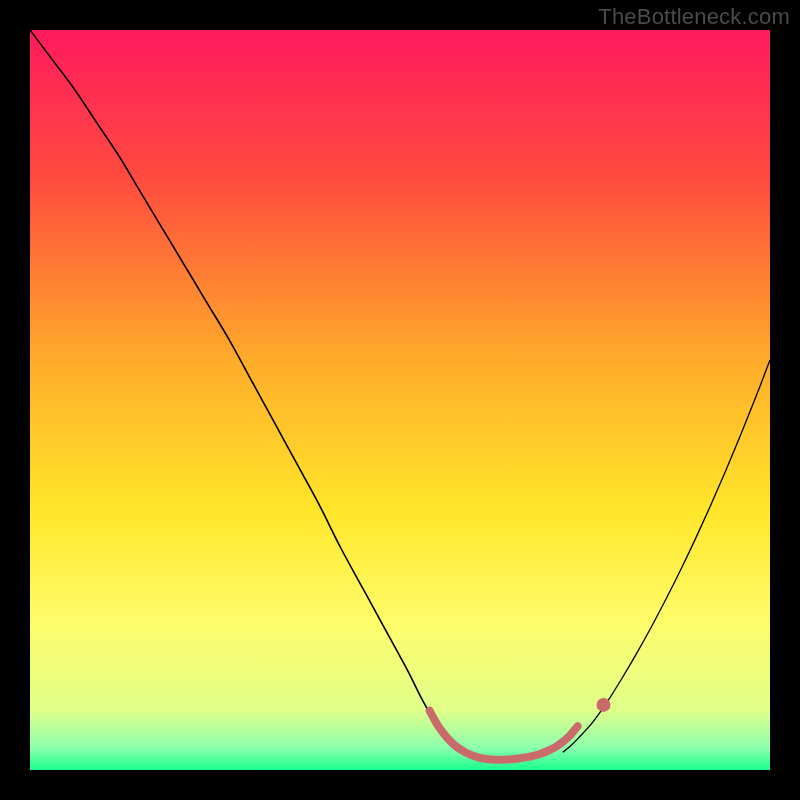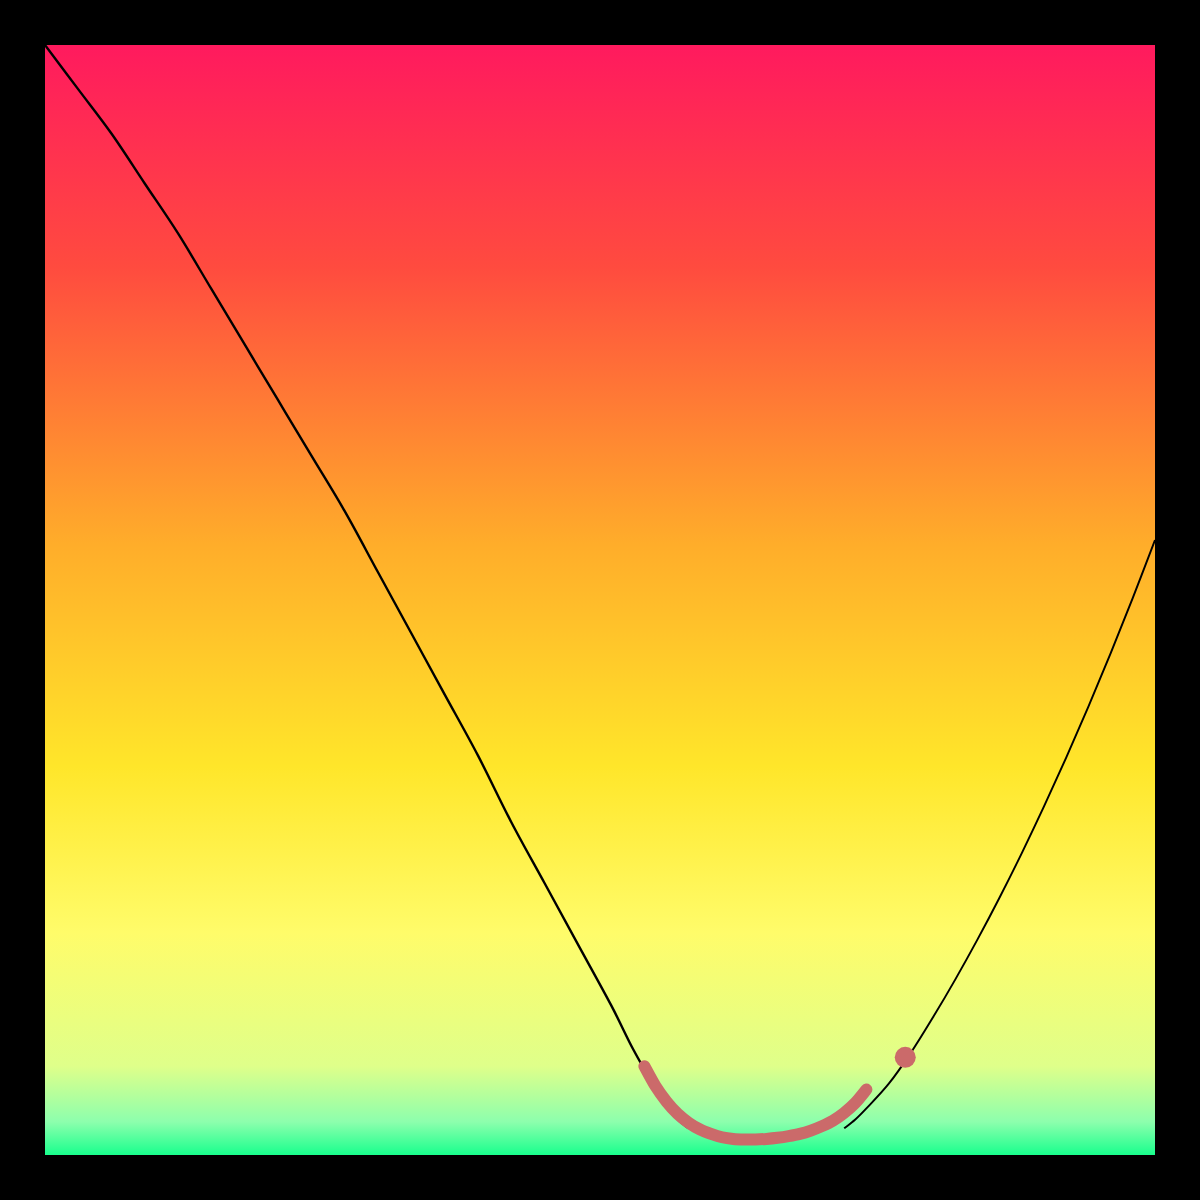--- a/index.html
+++ b/index.html
@@ -5,20 +5,21 @@
   html,body{margin:0;padding:0;width:800px;height:800px;overflow:hidden;background:#000;font-family:Arial,Helvetica,sans-serif}
   .frame{position:absolute;left:0;top:0;width:800px;height:800px;background:#000}
   .plot{position:absolute;left:30px;top:30px;width:740px;height:740px}
   .watermark{position:absolute;top:4px;right:10px;color:#4a4a4a;font-size:22px;letter-spacing:.2px}
   svg{display:block}
 </style>
 </head>
 <body>
 <div class="frame">
 
+<div class="watermark">TheBottleneck.com</div>
 
 <div class="plot">
   <svg id="svg" width="740" height="740" viewBox="0 0 740 740">
         <defs>
           <linearGradient id="bg" x1="0" y1="0" x2="0" y2="1">
             <stop offset="0%" stop-color="#ff1a5e"></stop>
             <stop offset="20%" stop-color="#ff4b3f"></stop>
             <stop offset="45%" stop-color="#ffad2a"></stop>
             <stop offset="65%" stop-color="#ffe62a"></stop>
             <stop offset="80%" stop-color="#fffc6a"></stop>

